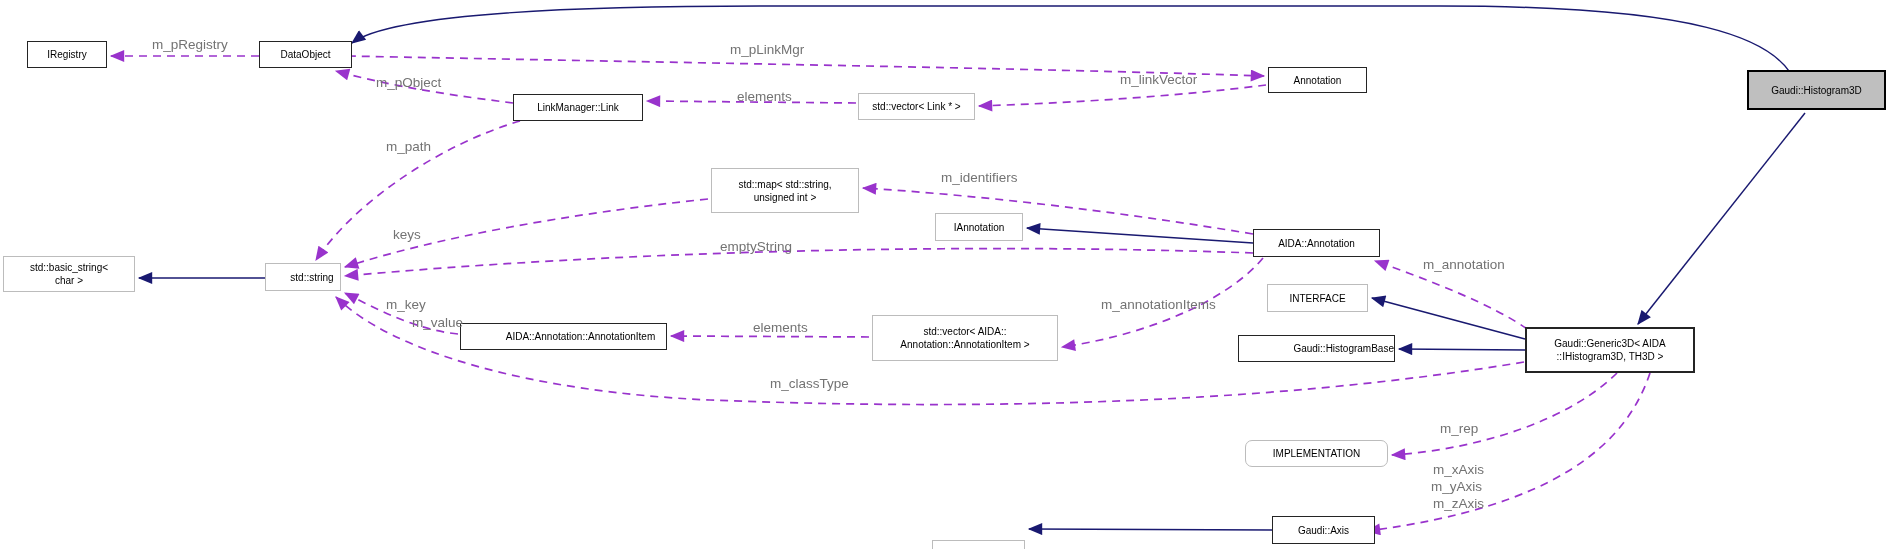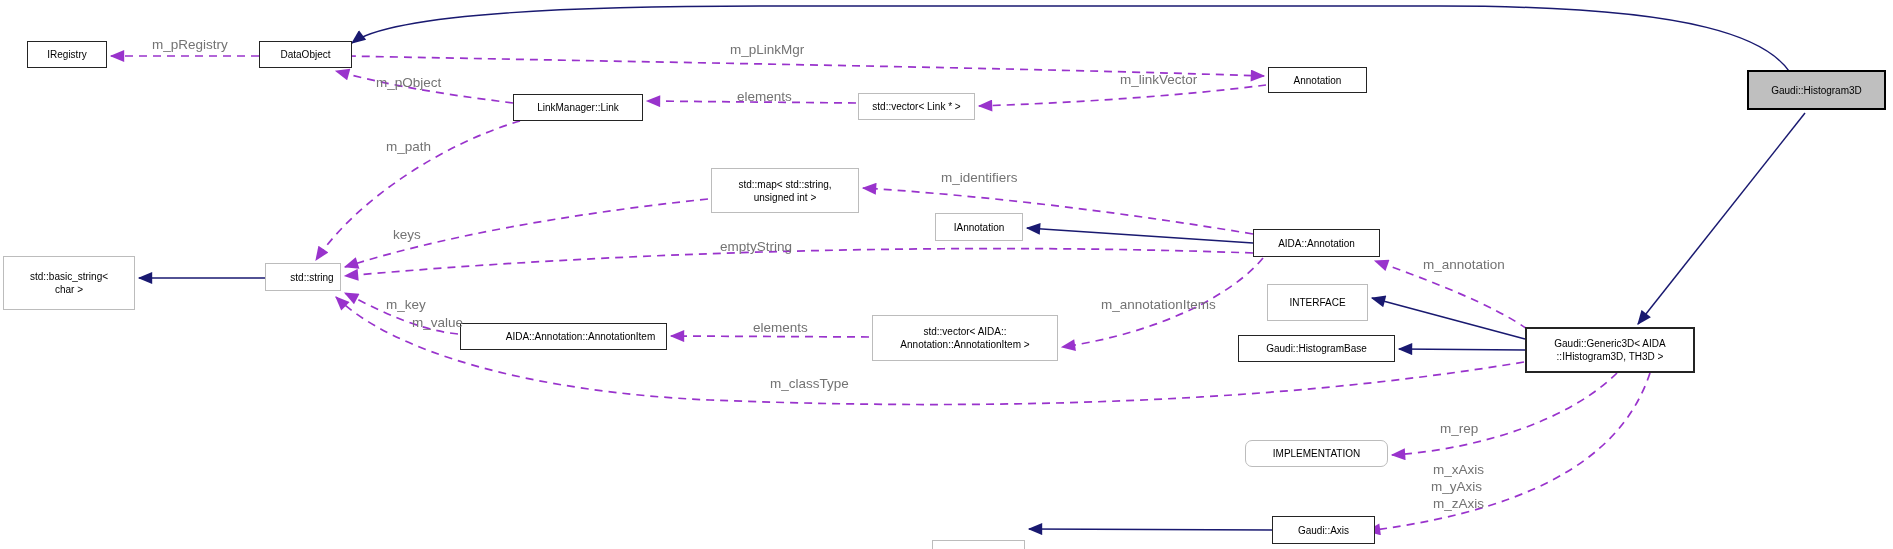--- a/index.html
+++ b/index.html
@@ -81,38 +81,38 @@
       <div class="node external" style="left: 711px; top: 168px; width: 148px; height: 45px;">
         <span>std::map&lt; std::string,</span>
         <span>unsigned int &gt;</span>
       </div>
       <div class="node external" style="left: 935px; top: 213px; width: 88px; height: 28px;">
         <span>IAnnotation</span>
       </div>
       <div class="node project" style="left: 1253px; top: 229px; width: 127px; height: 28px;">
         <span>AIDA::Annotation</span>
       </div>
-      <div class="node external" style="left: 3px; top: 256px; width: 132px; height: 54px;">
+      <div class="node external" style="left: 3px; top: 256px; width: 132px; height: 36px;">
         <span>std::basic_string&lt;</span>
         <span>char &gt;</span>
       </div>
       <div class="node external" style="left: 265px; top: 263px; width: 76px; height: 28px; padding-left: 18px;">
         <span>std::string</span>
       </div>
       <div class="node project" style="left: 460px; top: 323px; width: 207px; height: 27px; padding-left: 34px;">
         <span>AIDA::Annotation::AnnotationItem</span>
       </div>
       <div class="node external" style="left: 872px; top: 315px; width: 186px; height: 46px;">
         <span>std::vector&lt; AIDA::</span>
         <span>Annotation::AnnotationItem &gt;</span>
       </div>
-      <div class="node external" style="left: 1267px; top: 284px; width: 101px; height: 37px;">
+      <div class="node external" style="left: 1267px; top: 284px; width: 101px; height: 28px;">
         <span>INTERFACE</span>
       </div>
-      <div class="node project" style="left: 1238px; top: 335px; width: 157px; height: 27px;">
+      <div class="node project" style="left: 1238px; top: 335px; width: 157px; height: 27px; align-items: flex-end;">
         <span>Gaudi::HistogramBase</span>
       </div>
       <div class="node project big" style="left: 1525px; top: 327px; width: 170px; height: 46px;">
         <span>Gaudi::Generic3D&lt; AIDA</span>
         <span>::IHistogram3D, TH3D &gt;</span>
       </div>
       <div class="node external" style="left: 1245px; top: 440px; width: 143px; height: 27px; border-radius: 7px;">
         <span>IMPLEMENTATION</span>
       </div>
       <div class="node external" style="left: 932px; top: 540px; width: 93px; height: 27px;">

